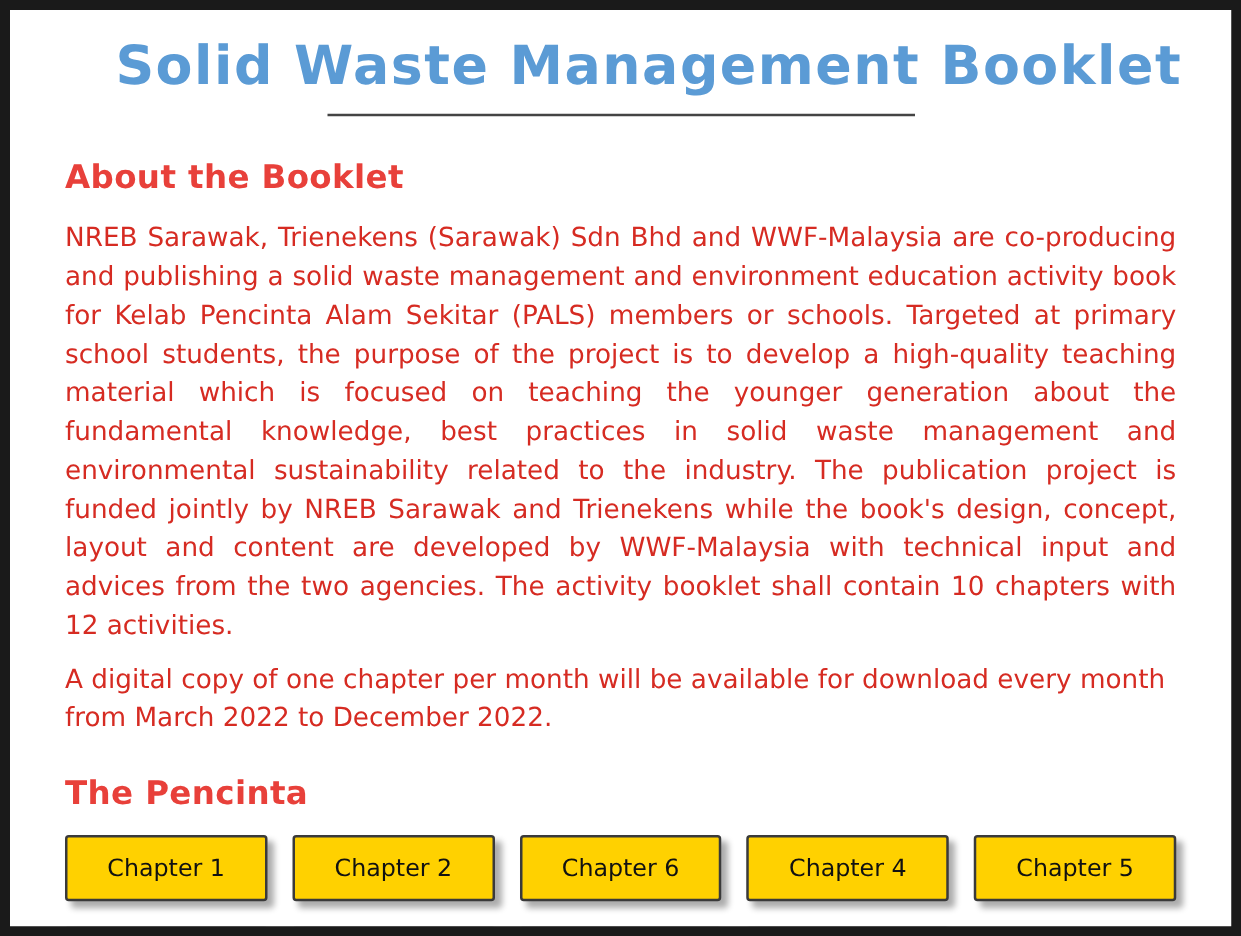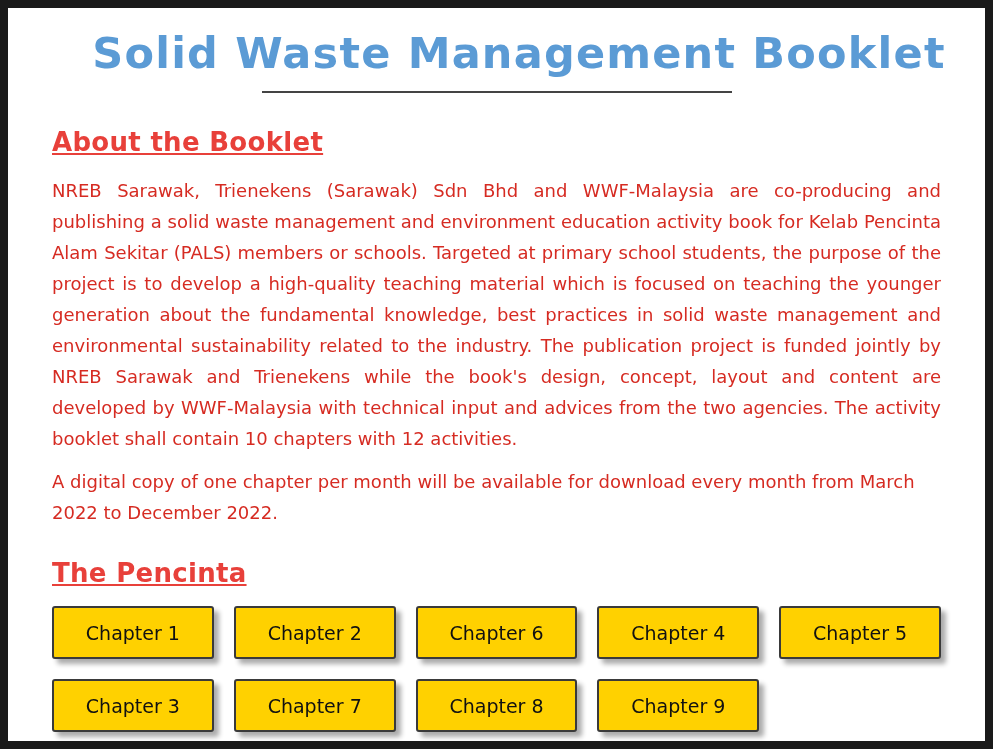--- a/index.html
+++ b/index.html
@@ -47,25 +47,24 @@
     padding: 0 44px;
     box-sizing: border-box;
   }
   .section-heading {
     font-family: "DejaVu Sans", sans-serif;
     font-size: 26px;
     font-weight: bold;
     color: #e8403a;
     margin: 34px 0 0 0;
     letter-spacing: 0.3px;
-    text-decoration: underline;
   }
   .body-text {
     font-family: "DejaVu Sans", sans-serif;
-    font-size: 18px;
+    font-size: 21px;
     line-height: 31px;
     color: #d62b22;
     text-align: justify;
     margin: 18px 0 0 0;
   }
   .body-text.second {
     margin-top: 12px;
     text-align: left;
   }
   .chapters-heading {

